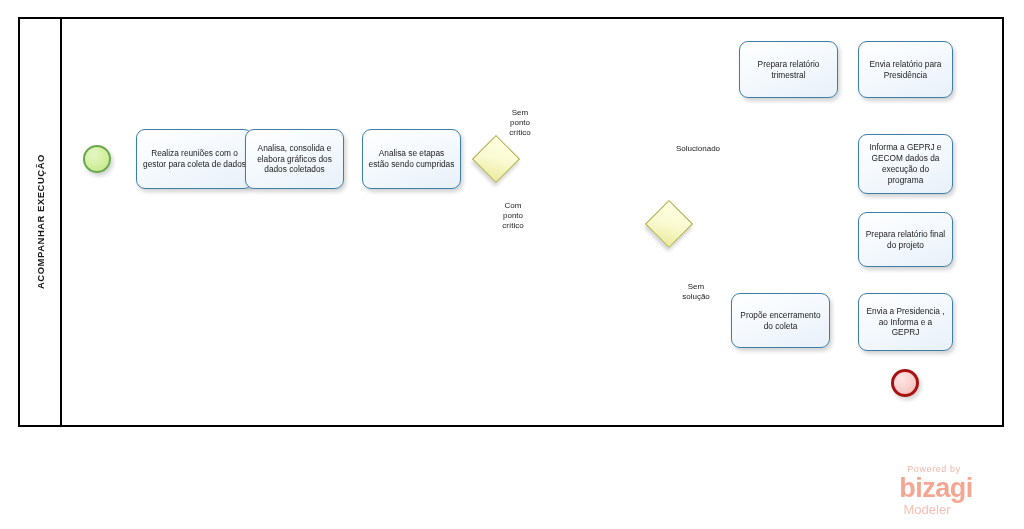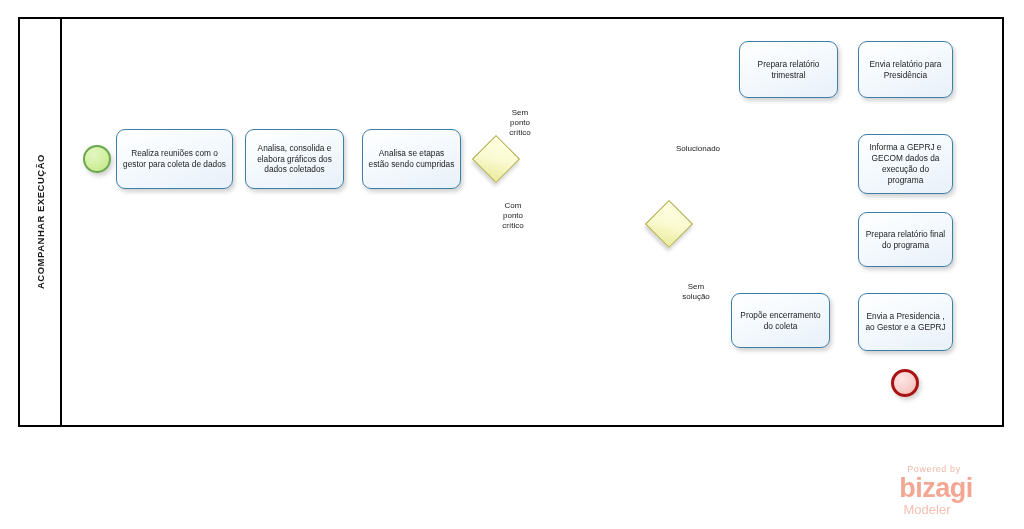--- a/index.html
+++ b/index.html
@@ -209,38 +209,38 @@
   <div class="pool"></div>
   <div class="lane-header"></div>
   <div class="lane-label">ACOMPANHAR EXECUÇÃO</div>
 
   <div class="event-start" style="left:83px; top:145px;"></div>
   <div class="event-end" style="left:891px; top:369px;"></div>
 
   <div class="gateway" style="left:479px; top:142px;"></div>
   <div class="gateway" style="left:652px; top:207px;"></div>
 
-  <div class="task" style="left:116px; top:129px; width:117px; height:60px;">Realiza reuniões com o gestor para coleta de dados</div>
+  <div class="task" style="left:136px; top:129px; width:117px; height:60px;">Realiza reuniões com o gestor para coleta de dados</div>
 
   <div class="task" style="left:245px; top:129px; width:99px; height:60px;">Analisa, consolida e elabora gráficos dos dados coletados</div>
 
   <div class="task" style="left:362px; top:129px; width:99px; height:60px;">Analisa se etapas estão sendo cumpridas</div>
 
 
   <div class="task" style="left:739px; top:41px; width:99px; height:57px;">Prepara relatório trimestral</div>
 
   <div class="task" style="left:858px; top:41px; width:95px; height:57px;">Envia relatório para Presidência</div>
 
   <div class="task" style="left:858px; top:134px; width:95px; height:60px;">Informa a GEPRJ e GECOM dados da execução do programa</div>
 
-  <div class="task" style="left:858px; top:212px; width:95px; height:55px;">Prepara relatório final do programa</div>
+  <div class="task" style="left:858px; top:212px; width:95px; height:55px;">Prepara relatório final do projeto</div>
 
   <div class="task" style="left:731px; top:293px; width:99px; height:55px;">Propõe encerramento do coleta</div>
 
-  <div class="task" style="left:858px; top:293px; width:95px; height:58px;">Envia a Presidencia , ao Gestor e a GEPRJ</div>
+  <div class="task" style="left:858px; top:293px; width:95px; height:58px;">Envia a Presidencia , ao Informa e a GEPRJ</div>
 
   <div class="flow-label" style="left:498px; top:108px; width:44px;">Sem
 ponto
 crítico</div>
 
   <div class="flow-label" style="left:491px; top:201px; width:44px;">Com
 ponto
 crítico</div>
 
   <div class="flow-label" style="left:676px; top:144px; width:66px; text-align:left;">Solucionado</div>

